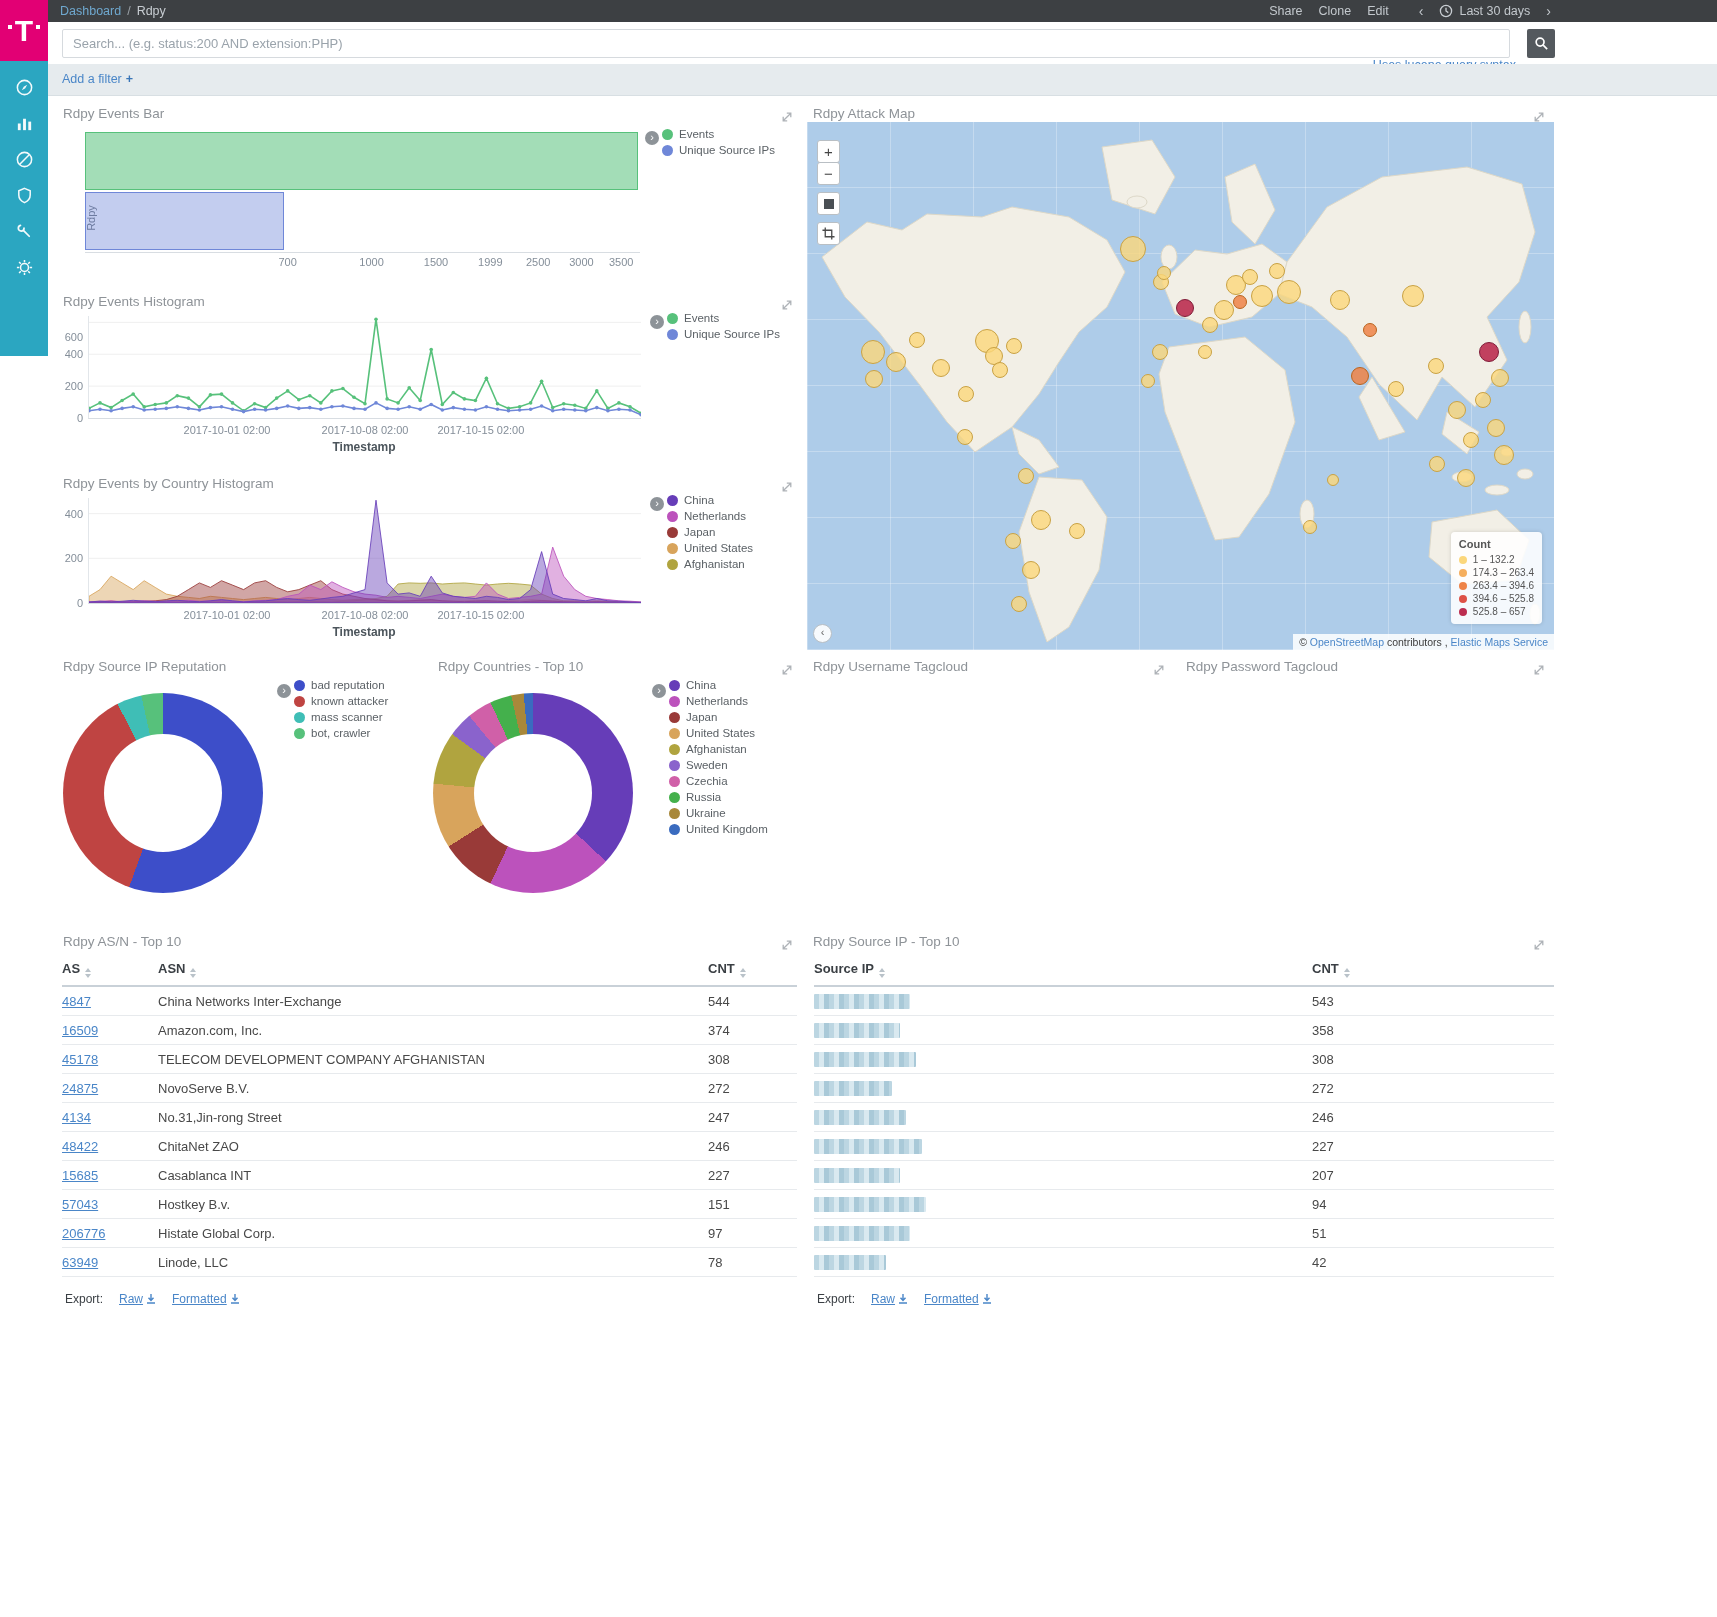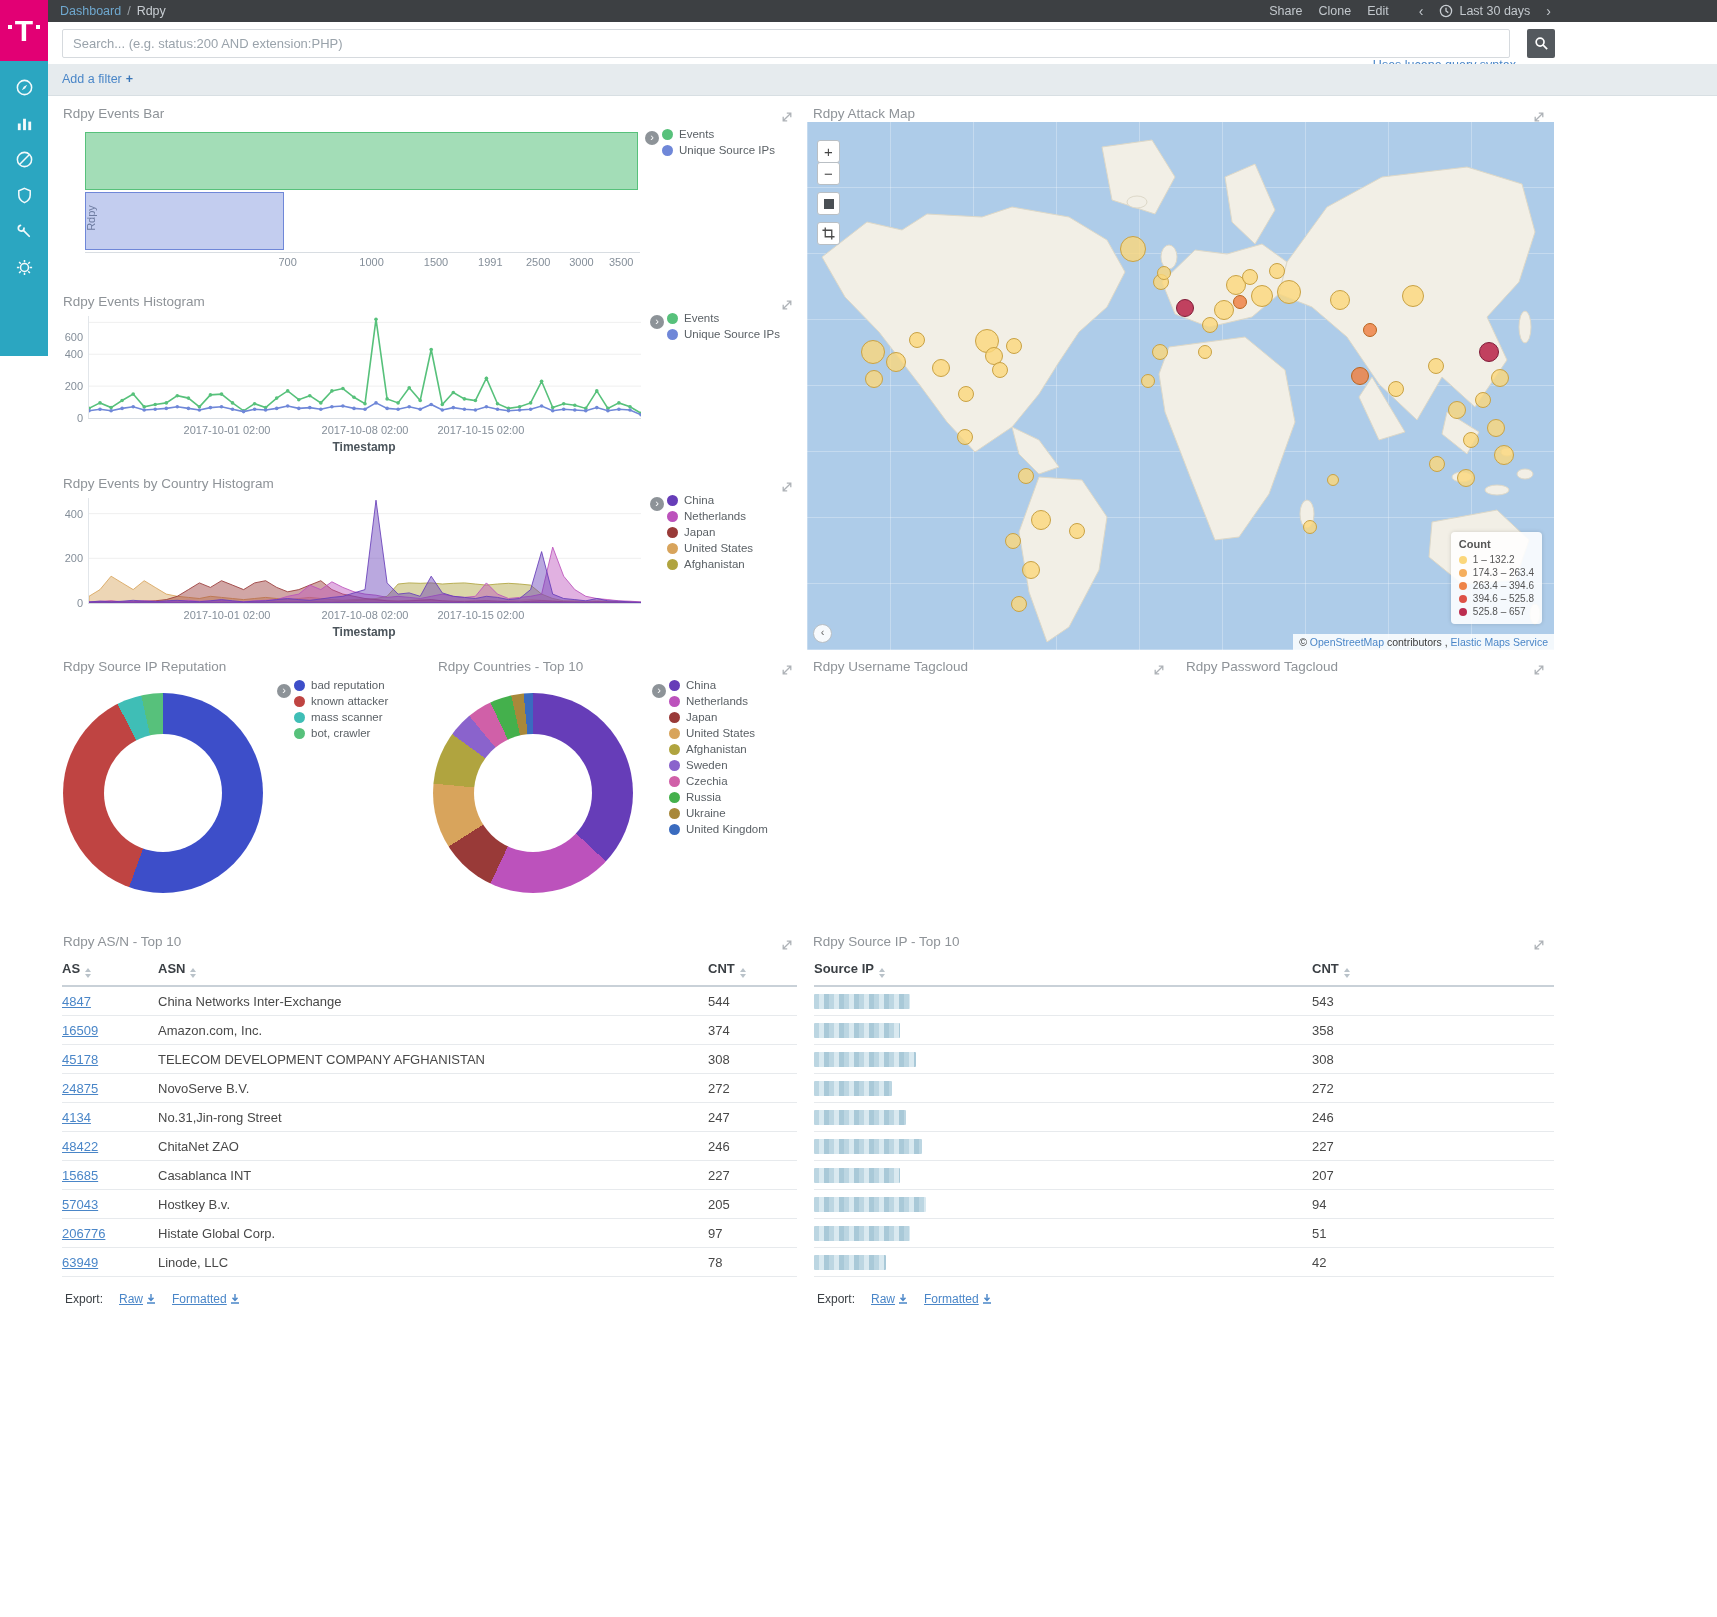--- a/index.html
+++ b/index.html
@@ -206,21 +206,21 @@
         </svg></span>
     <div id="bar-plot">
       <div class="ylab">Rdpy</div>
       <div class="hbar" id="bar-events" style="width: 99.5992%;"></div>
       <div class="hbar" id="bar-ips" style="width: 35.7771%;"></div>
     </div>
     <div id="bar-xticks">
         <span class="xtick" style="left: 36.5148%;">700</span>
         <span class="xtick" style="left: 51.6398%;">1000</span>
         <span class="xtick" style="left: 63.2456%;">1500</span>
-        <span class="xtick" style="left: 73.0297%;">1991</span>
+        <span class="xtick" style="left: 73.0297%;">1999</span>
         <span class="xtick" style="left: 81.6497%;">2500</span>
         <span class="xtick" style="left: 89.4427%;">3000</span>
         <span class="xtick" style="left: 96.6092%;">3500</span>
       </div>
     <span class="legend-toggle" style="left:588px;top:31px;">›</span>
     <div class="legend" style="left:605px;top:28px;">
         <div class="legend-item">
           <span class="legend-dot" style="background: rgb(87, 193, 123);"></span>
           <span class="legend-label">Events</span>
         </div>
@@ -692,21 +692,21 @@
             <span>246</span>
           </div>
           <div class="trow asn-grid">
             <span><a class="as-link">15685</a></span>
             <span>Casablanca INT</span>
             <span>227</span>
           </div>
           <div class="trow asn-grid">
             <span><a class="as-link">57043</a></span>
             <span>Hostkey B.v.</span>
-            <span>205</span>
+            <span>151</span>
           </div>
           <div class="trow asn-grid">
             <span><a class="as-link">206776</a></span>
             <span>Histate Global Corp.</span>
             <span>97</span>
           </div>
           <div class="trow asn-grid">
             <span><a class="as-link">63949</a></span>
             <span>Linode, LLC</span>
             <span>78</span>

